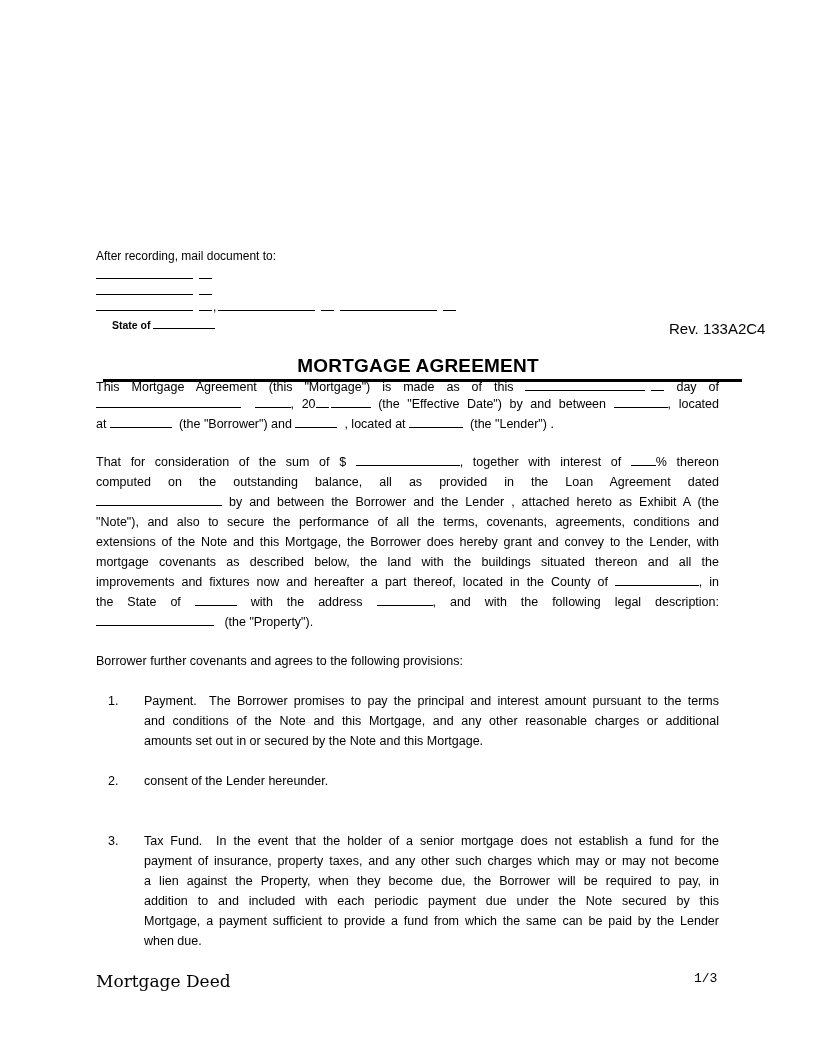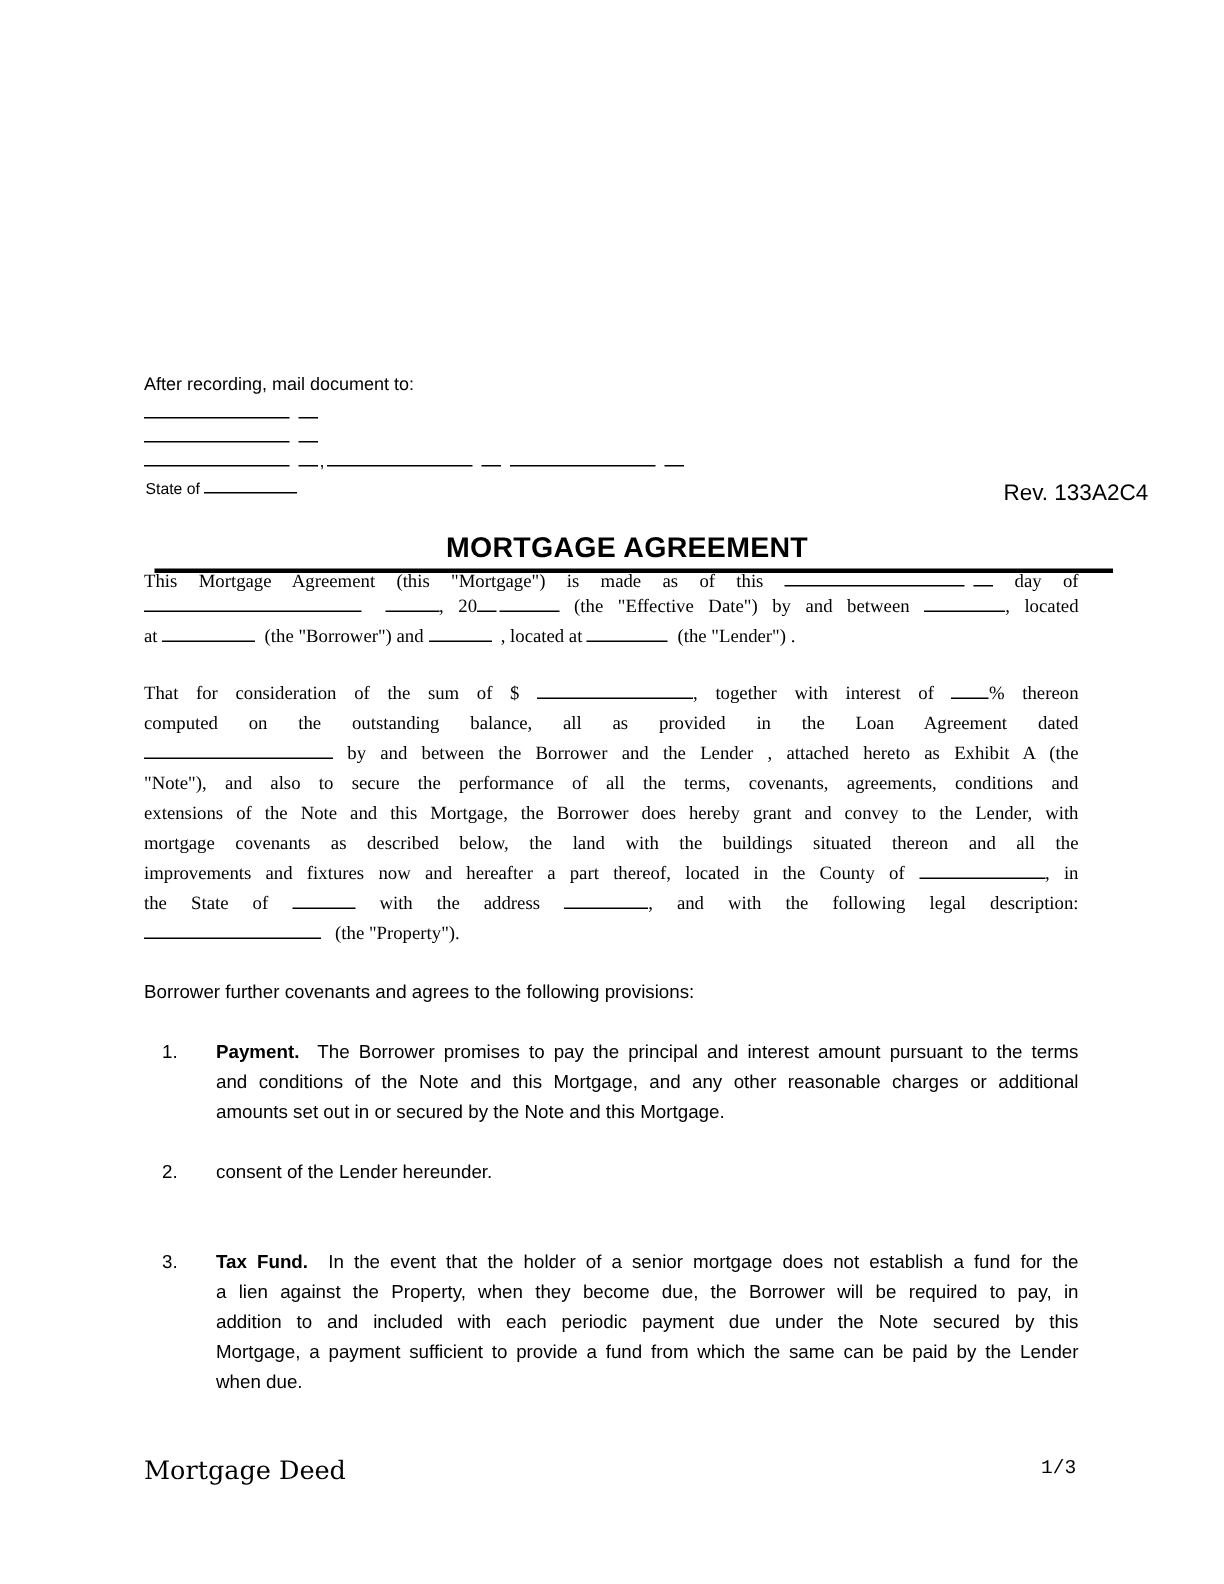--- a/index.html
+++ b/index.html
@@ -3,38 +3,38 @@
   <meta charset="utf-8">
   <style>
     html, body { margin: 0; padding: 0; background: #ffffff; }
     body { width: 816px; height: 1056px; position: relative; overflow: hidden; color: #000; font-family: "Liberation Sans", sans-serif; }
     .page { position: absolute; left: 0; top: 0; width: 816px; height: 1056px; background: #fff; }
     .abs { position: absolute; }
     .blank { display: inline-block; border-bottom: 1px solid #000; height: 11px; vertical-align: baseline; }
     .mail-label { left: 96px; top: 249px; font-size: 12px; }
     .mail-line { left: 96px; font-size: 12px; height: 14px; }
     .mail-line .blank { height: 10px; margin-right: 6px; }
-    .state-of { left: 97px; top: 319px; font-size: 10.5px; }
+    .state-of { left: 112px; top: 319px; font-size: 10.5px; font-weight: bold; }
     .rev { left: 669px; top: 320px; font-size: 15px; }
     .title { left: 0; width: 836px; top: 355px; text-align: center; font-size: 19px; font-weight: bold; letter-spacing: 0.2px; }
     .title-rule { left: 103px; top: 379px; width: 639px; height: 3px; background: #000; }
     .para { left: 96px; width: 623px; font-size: 12.5px; line-height: 20px; text-align: justify; }
-    .para .ln { display: block; height: 20px; text-align: justify; text-align-last: justify; white-space: nowrap; overflow: visible; font-family: Liberation Serif, serif; }
+    .para .ln { display: block; height: 20px; text-align: justify; text-align-last: justify; white-space: nowrap; overflow: visible; }
     .para .ln.last { text-align-last: left; }
     .p1 { top: 379px; line-height: 17px; }
     .p1 .ln { height: 17px; }
     .p1 .ln.l3 { height: 20px; line-height: 22px; }
     .p2 { top: 452px; }
     .heading { left: 96px; top: 654px; font-size: 12.5px; font-weight: normal; }
     .item { left: 96px; width: 623px; font-size: 12.5px; line-height: 20px; }
     .item .num { position: absolute; left: 12px; top: 0; }
     .item .body { position: absolute; left: 48px; width: 575px; }
     .item .ln { display: block; height: 20px; text-align: justify; text-align-last: justify; white-space: nowrap; }
     .item .ln.last { text-align-last: left; }
-    .item b { font-weight: bold; }
+    .item b { font-weight: normal; }
     .i1 { top: 691px; }
     .i2 { top: 771px; }
     .i3 { top: 831px; }
     .footer-left { left: 96px; top: 971px; font-family: "DejaVu Serif", "Liberation Serif", serif; font-size: 17px; }
     .footer-right { left: 694px; top: 971px; font-family: Liberation Mono, monospace; font-size: 13px; }
   </style>
 </head>
 <body>
 
 <div class="page">
@@ -128,20 +128,21 @@
     <span class="num">2.</span>
     <div class="body">
       <span class="ln last">consent of the Lender hereunder.</span>
     </div>
   </div>
 
   <div class="abs item i3">
     <span class="num">3.</span>
     <div class="body">
       <span class="ln"><b>Tax Fund.</b>&nbsp; <span>In the event that the holder of a senior mortgage does not establish a fund for the</span></span>
+      <span class="ln">payment of insurance, property taxes, and any other such charges which may or may not become</span>
       <span class="ln">a lien against the Property, when they become due, the Borrower will be required to pay, in</span>
       <span class="ln">addition to and included with each periodic payment due under the Note secured by this</span>
       <span class="ln">Mortgage, a payment sufficient to provide a fund from which the same can be paid by the Lender</span>
       <span class="ln last">when due.</span>
     </div>
   </div>
 
   <div class="abs footer-left">Mortgage Deed</div>
   <div class="abs footer-right">1/3</div>
 

